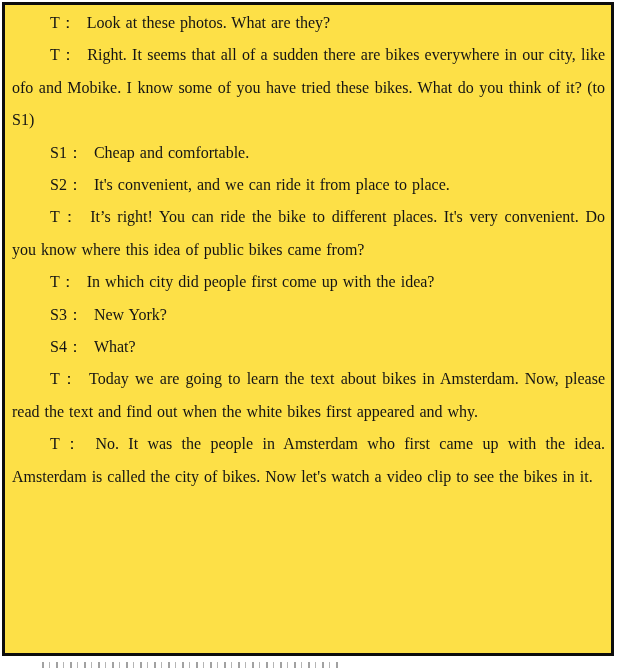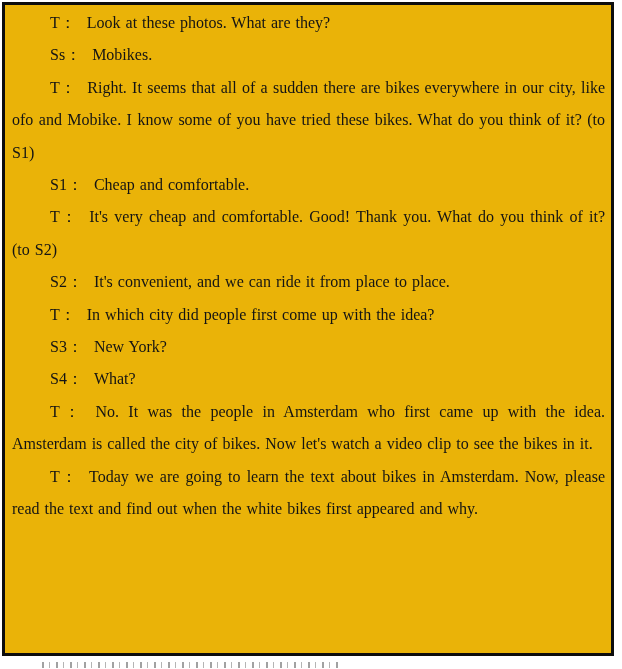--- a/index.html
+++ b/index.html
@@ -15,21 +15,21 @@
     font-family: "Liberation Serif", "DejaVu Serif", serif;
   }
   .doc-box {
     position: absolute;
     left: 2px;
     top: 2px;
     width: 612px;
     height: 654px;
     box-sizing: border-box;
     border: 3px solid #0d0d0d;
-    background: #eab308;
+    background: #fde047;
     padding: 2px 6px 0 7px;
     overflow: hidden;
   }
   .para {
     margin: 0;
     font-size: 16px;
     line-height: 32.4px;
     color: #141414;
     text-align: justify;
     text-indent: 38px;
@@ -58,37 +58,36 @@
     opacity: 0.55;
   }
 </style>
 </head>
 <body>
 
 <div class="doc-box">
 
   <p class="para"><span class="spk">T：</span><span class="utt">Look at these photos. What are they?</span></p>
 
-  <p class="para"><span class="spk">Ss：</span><span class="utt">Mobikes.</span></p>
 
   <p class="para"><span class="spk">T：</span><span class="utt">Right. It seems that all of a sudden there are bikes everywhere in our city, like ofo and Mobike. I know some of you have tried these bikes. What do you think of it? (to S1)</span></p>
 
   <p class="para"><span class="spk">S1：</span><span class="utt">Cheap and comfortable.</span></p>
 
-  <p class="para"><span class="spk">T：</span><span class="utt">It's very cheap and comfortable. Good! Thank you. What do you think of it? (to S2)</span></p>
 
   <p class="para"><span class="spk">S2：</span><span class="utt">It's convenient, and we can ride it from place to place.</span></p>
 
+  <p class="para"><span class="spk">T：</span><span class="utt">It’s right! You can ride the bike to different places. It's very convenient. Do you know where this idea of public bikes came from?</span></p>
 
 
   <p class="para"><span class="spk">T：</span><span class="utt">In which city did people first come up with the idea?</span></p>
 
   <p class="para"><span class="spk">S3：</span><span class="utt">New York?</span></p>
 
   <p class="para"><span class="spk">S4：</span><span class="utt">What?</span></p>
 
+  <p class="para"><span class="spk">T：</span><span class="utt">Today we are going to learn the text about bikes in Amsterdam. Now, please read the text and find out when the white bikes first appeared and why.</span></p>
+
   <p class="para"><span class="spk">T：</span><span class="utt">No. It was the people in Amsterdam who first came up with the idea. Amsterdam is called the city of bikes. Now let's watch a video clip to see the bikes in it.</span></p>
-
-  <p class="para"><span class="spk">T：</span><span class="utt">Today we are going to learn the text about bikes in Amsterdam. Now, please read the text and find out when the white bikes first appeared and why.</span></p>
 
 </div>
 
 <div class="clipped-fragments"></div>
 
 </body></html>

